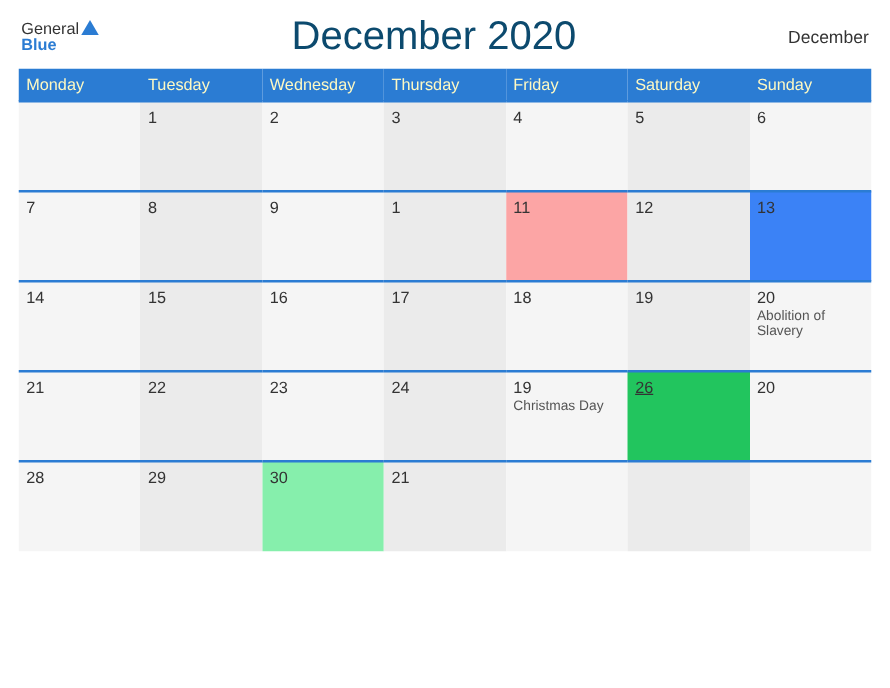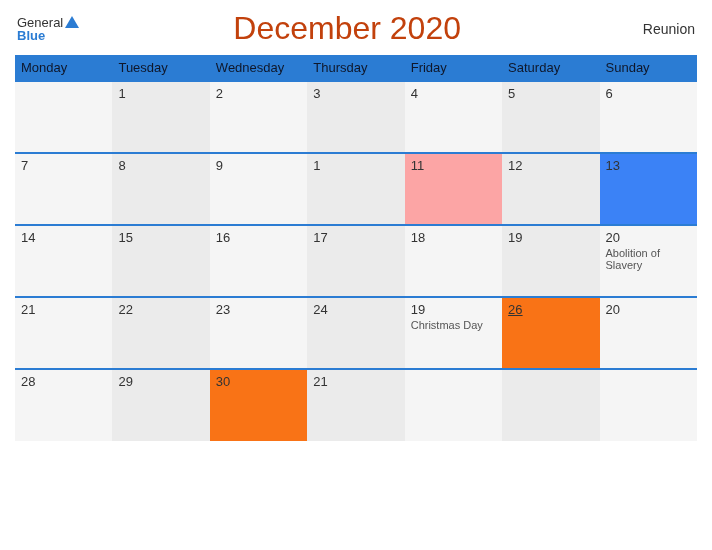--- a/index.html
+++ b/index.html
@@ -49,38 +49,38 @@
       width: 0;
       height: 0;
       border-left: 7px solid transparent;
       border-right: 7px solid transparent;
       border-bottom: 12px solid #2b7cd3;
       margin-left: 2px;
       margin-bottom: 1px;
     }
     .title {
       font-size: 32px;
-      color: #c2410c;
+      color: #0c4a6e;
       font-weight: normal;
       text-align: center;
       flex: 1;
     }
     .region {
       font-size: 14px;
       color: #333;
       text-align: right;
       min-width: 80px;
     }
     .calendar-table {
       width: 100%;
       border-collapse: collapse;
     }
     .calendar-table thead tr th {
       background: #2b7cd3;
-      color: #0f172a;
+      color: #fef9c3;
       font-size: 13px;
       font-weight: normal;
       padding: 5px 6px;
       text-align: left;
       border: none;
     }
     .calendar-table tbody tr {
       border-top: 2px solid #2b7cd3;
     }
     .calendar-table tbody tr td {
@@ -114,21 +114,21 @@
 <div class="calendar-wrapper">
   <div class="header">
     <div class="logo">
       <div class="logo-line">
         <span class="logo-general">General</span>
         <div class="logo-triangle"></div>
       </div>
       <span class="logo-blue">Blue</span>
     </div>
     <div class="title">December 2020</div>
-    <div class="region">Reunion</div>
+    <div class="region">December</div>
   </div>
 
   <table class="calendar-table">
     <thead>
       <tr>
         <th>Monday</th>
         <th>Tuesday</th>
         <th>Wednesday</th>
         <th>Thursday</th>
         <th>Friday</th>
@@ -215,35 +215,35 @@
           <td style="background: rgb(245, 245, 245);">
             <span class="day-number">23</span>
           </td>
           <td style="background: rgb(235, 235, 235);">
             <span class="day-number">24</span>
           </td>
           <td style="background: rgb(245, 245, 245);">
             <span class="day-number">19</span>
             <span class="event-text">Christmas Day</span>
           </td>
-          <td style="background: #f97316; text-decoration: underline;">
+          <td style="background: #22c55e; text-decoration: underline;">
             <span class="day-number">26</span>
           </td>
           <td style="background: rgb(245, 245, 245);">
             <span class="day-number">20</span>
           </td>
         </tr>
         <tr>
           <td style="background: rgb(245, 245, 245);">
             <span class="day-number">28</span>
           </td>
           <td style="background: rgb(235, 235, 235);">
             <span class="day-number">29</span>
           </td>
-          <td style="background: #f97316; margin-left: 36px;">
+          <td style="background: #86efac; margin-left: 36px;">
             <span class="day-number">30</span>
           </td>
           <td style="background: rgb(235, 235, 235);">
             <span class="day-number">21</span>
           </td>
           <td style="background: rgb(245, 245, 245);"></td>
           <td style="background: rgb(235, 235, 235);"></td>
           <td style="background: rgb(245, 245, 245);"></td>
         </tr>
       </tbody>

